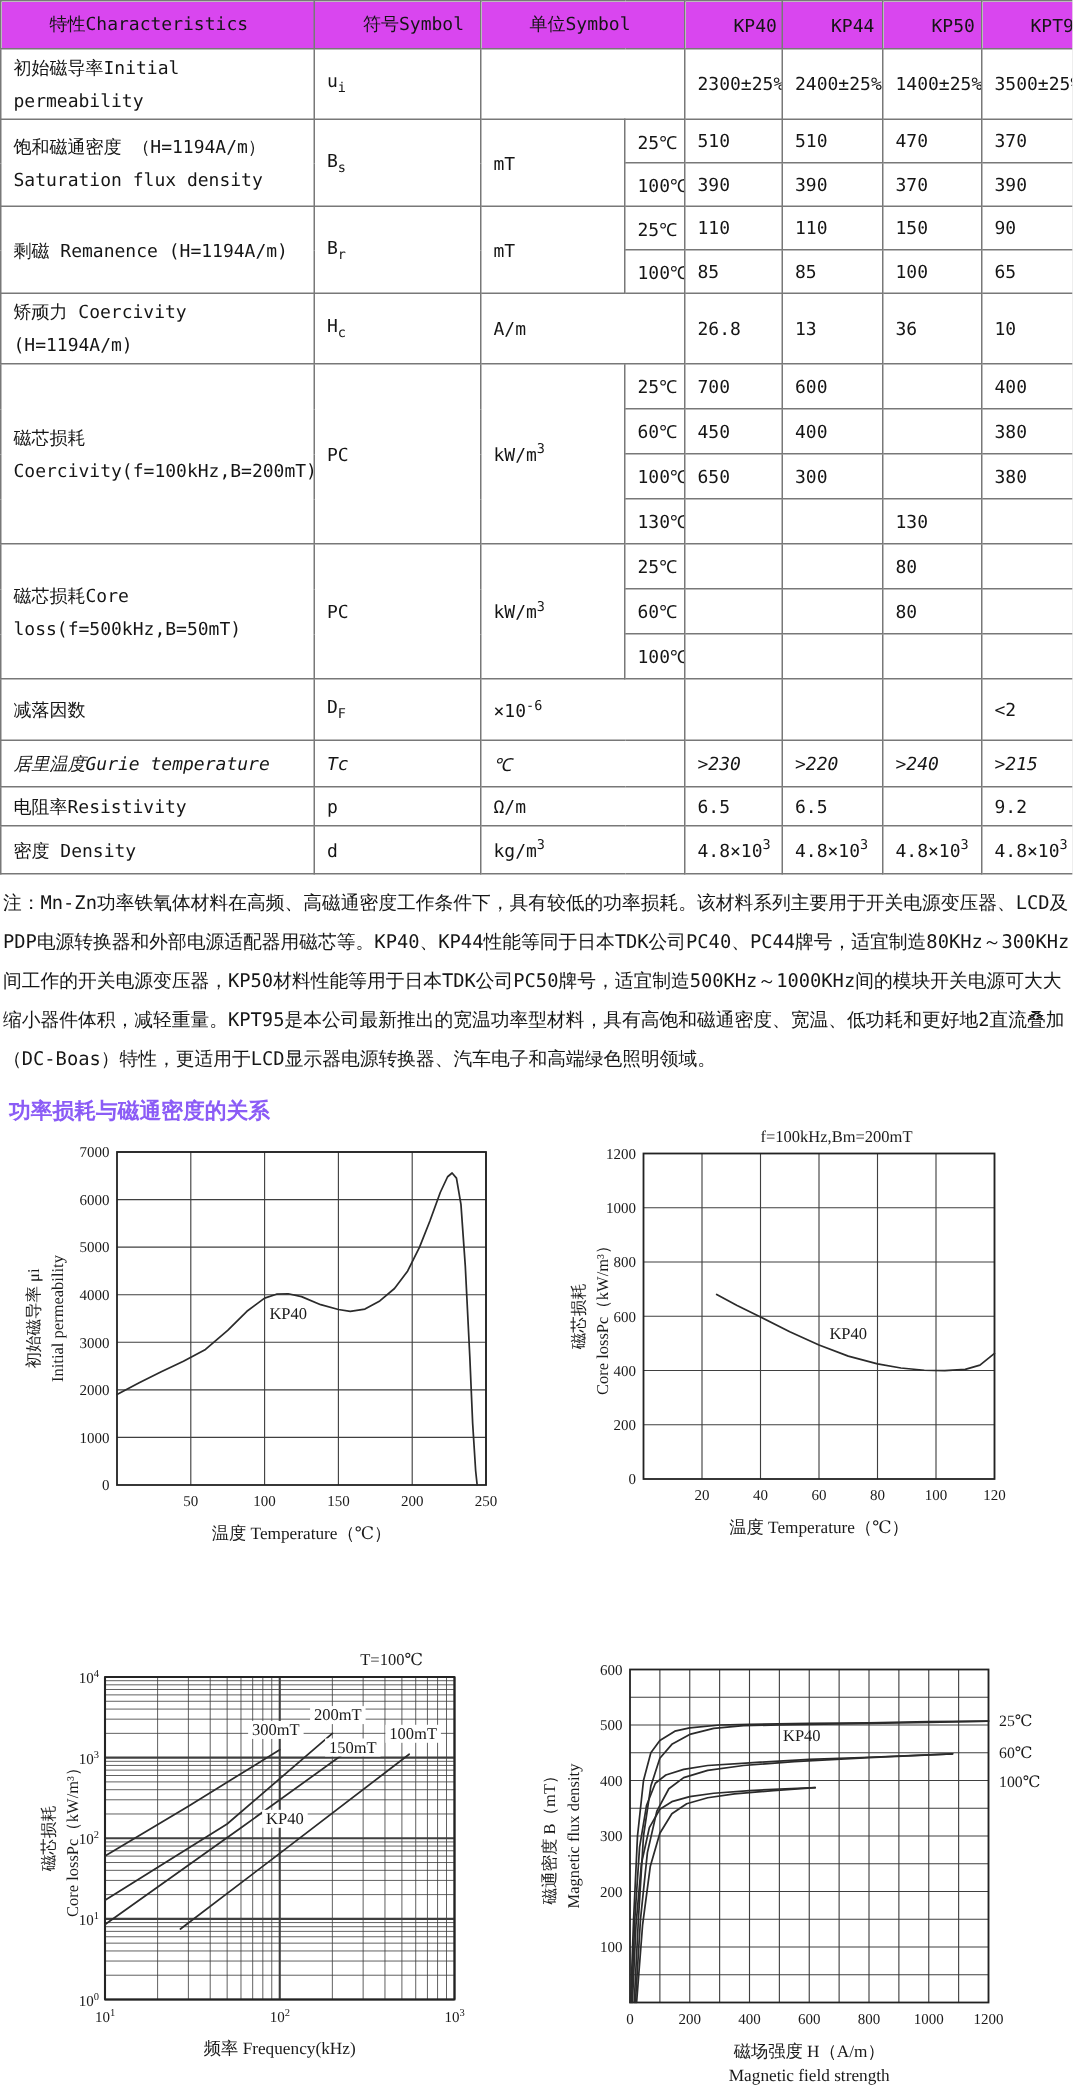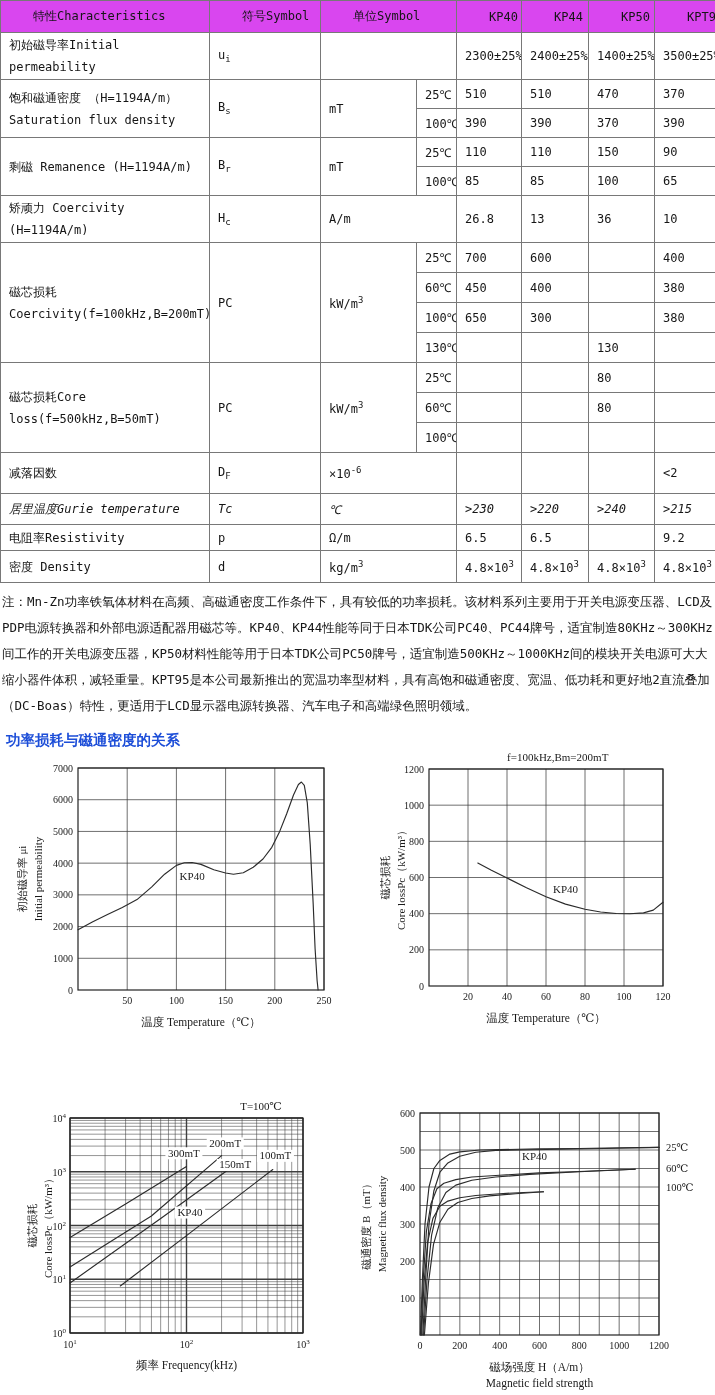--- a/index.html
+++ b/index.html
@@ -7,21 +7,21 @@
         font-family:"DejaVu Sans Mono","Liberation Mono",monospace;color:#111;}
   table.chars{border-collapse:collapse;table-layout:fixed;width:715px;}
   table.chars th,table.chars td{border:1px solid #787878;font-size:12px;font-weight:normal;
         text-align:left;padding:1px 3px 1px 8px;color:#151515;overflow:hidden;}
   table.chars thead tr{height:32px;}
   table.chars th{background:#d946ef;padding-left:32px;}
   td sub{font-size:9px;} td sup{font-size:9px;}
   .cellline{line-height:22px;}
   .note{margin:6px 2px 0 2px;font-size:12.5px;line-height:26px;color:#161616;}
   .sec-title{margin:12px 0 16px 6px;font-family:"Liberation Sans","DejaVu Sans",sans-serif;
-        font-weight:bold;font-size:14.5px;color:#1d4ed8;}
+        font-weight:bold;font-size:14.5px;color:#8b5cf6;}
   .sec-sub{margin:10px 0 0 6px;font-size:12.5px;color:#161616;}
   figure.chart{position:absolute;margin:0;padding:0;}
   svg text{font-family:"Liberation Serif","DejaVu Serif",serif;}
 </style>
 </head>
 <body>
 
 <div class="page">
 
   <table class="chars">

